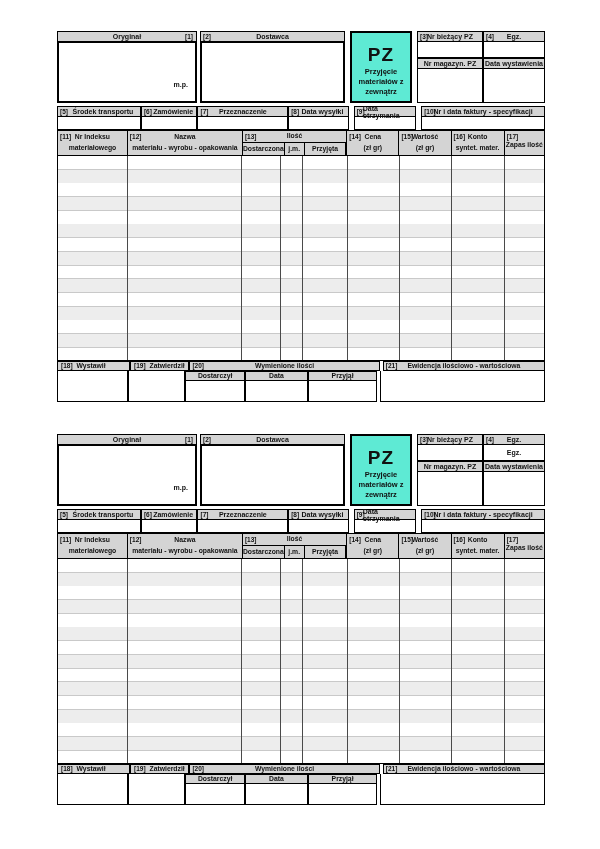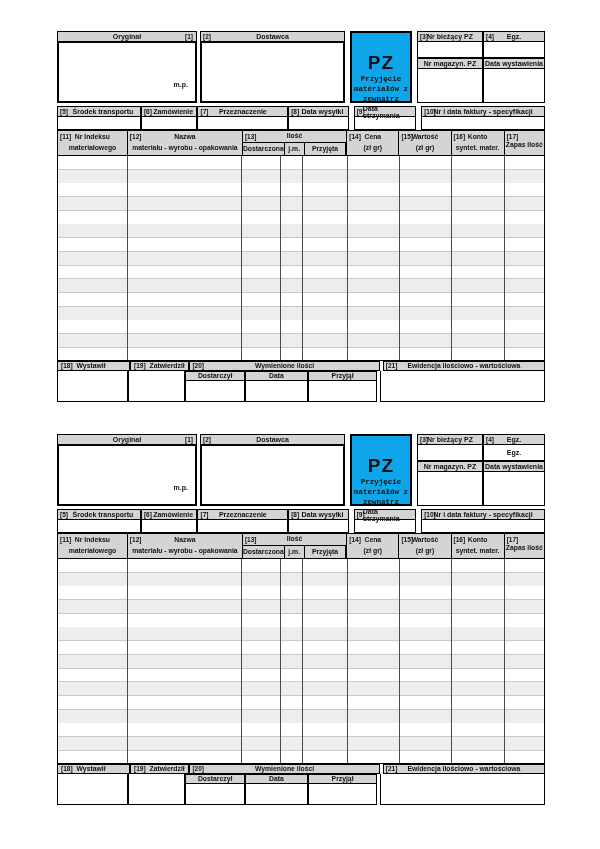--- a/index.html
+++ b/index.html
@@ -28,25 +28,25 @@
   .top { display:flex; height:72px; }
   .gA { flex:0 0 288px; display:flex; flex-direction:column; }
   .gA .heads { display:flex; height:11px; }
   .orig-bar { flex:0 0 140px; }
   .dost-bar { flex:1; }
   .gA .boxes { display:flex; flex:1; }
   .obox { flex:0 0 140px; border:2px solid #000; border-top-width:1px; position:relative; background:#fff; }
   .dbox { flex:1; border:2px solid #000; border-top-width:1px; background:#fff; }
   .mp { position:absolute; right:7px; bottom:13px; font-size:7px; font-weight:bold; }
   .gB {
-    flex:0 0 62px; background:#0ea5e9; border:2px solid #000;
-    text-align:center; padding-top:20px;
+    flex:0 0 62px; background:#5eead4; border:2px solid #000;
+    text-align:center; padding-top:12px;
   }
   .pz-code { font-size:19px; font-weight:bold; letter-spacing:1px; line-height:1; }
-  .pz-title { font-size:7.5px; font-weight:bold; line-height:1.3; margin-top:3px; padding:0 2px;font-family:Liberation Mono, monospace; }
+  .pz-title { font-size:7.5px; font-weight:bold; line-height:1.3; margin-top:3px; padding:0 2px; }
   .gC { flex:0 0 128px; display:flex; flex-direction:column; }
   .gC .r { display:flex; }
   .gC .r1,.gC .r3 { height:11px; }
   .gC .r2 { height:16px; }
   .gC .r4 { height:34px; }
   .c3 { flex:0 0 66px; }
   .c4 { flex:1; }
   .cellw { border:1px solid #000; border-top:0; background:#fff;
            display:flex; align-items:center; justify-content:center;
            font-size:7px; font-weight:bold; }

